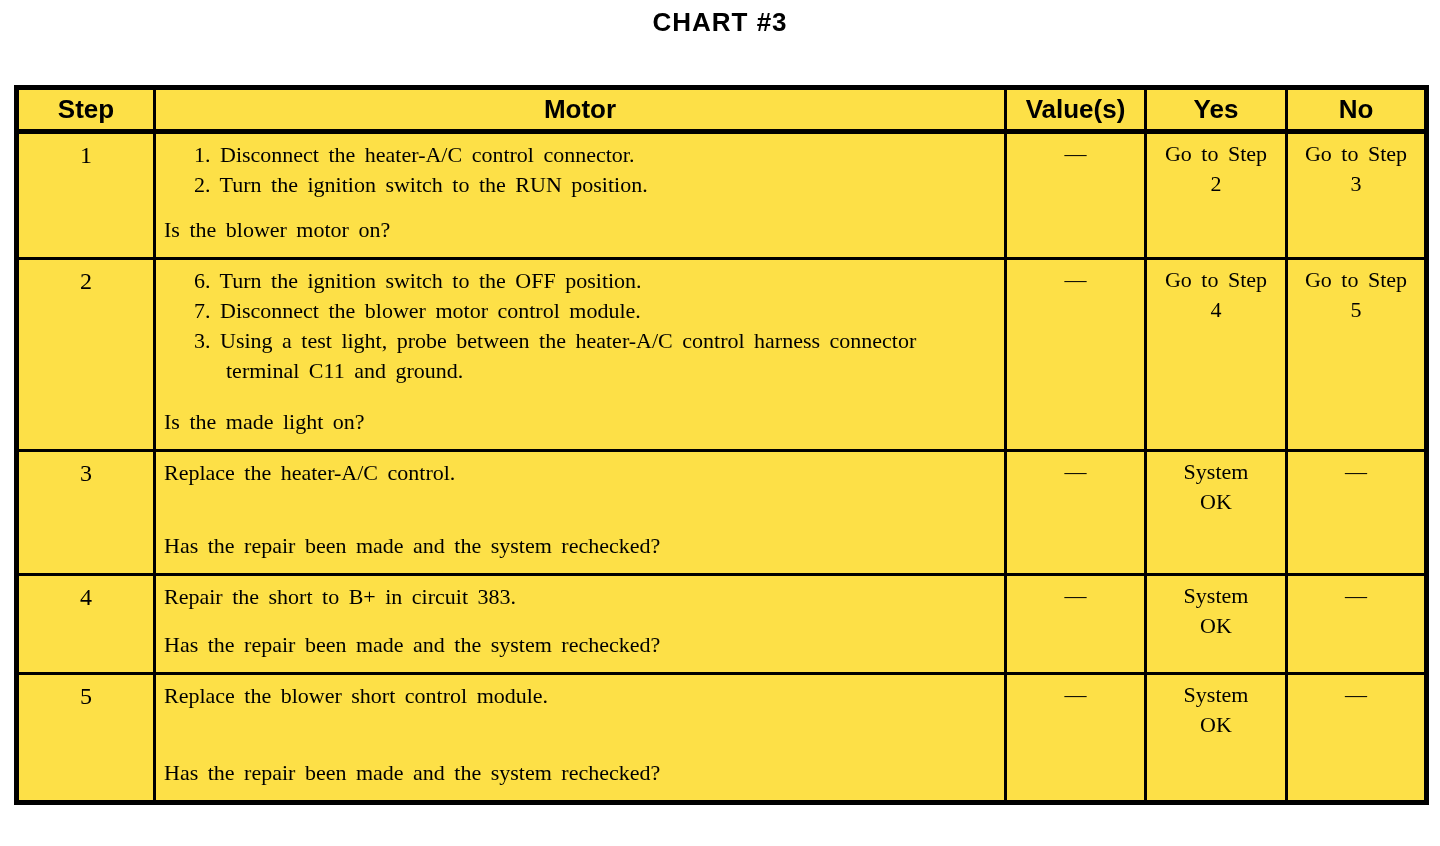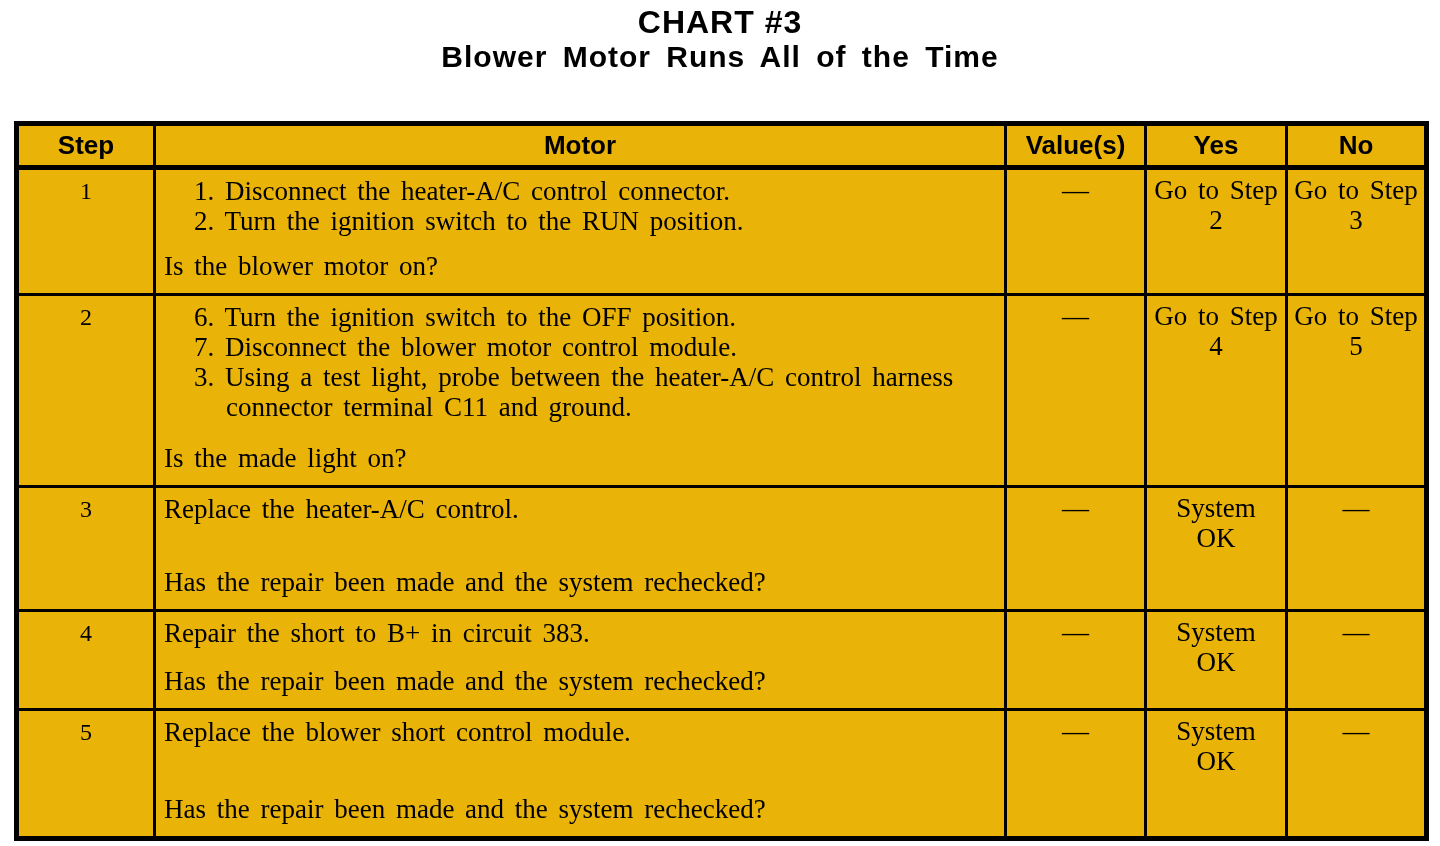--- a/index.html
+++ b/index.html
@@ -19,59 +19,59 @@
   }
   
   .title-block {
     padding-top: 5px;
     text-align: center;
     font-family: "Liberation Sans", "DejaVu Sans", sans-serif;
     font-weight: bold;
     color: #000000;
   }
   .title-line1 {
-    font-size: 32px;
+    font-size: 26px;
     line-height: 34px;
     letter-spacing: 1px;
   }
   .title-line2 {
     font-size: 30px;
     line-height: 36px;
     letter-spacing: 1px;
     word-spacing: 6px;
   }
   
   table.chart {
     border-collapse: collapse;
     table-layout: fixed;
     margin-left: 14px;
     margin-top: 46px;
     width: 1410px;
-    background: #eab308;
+    background: #fde047;
   }
   table.chart, table.chart th, table.chart td {
     border: 3px solid #000000;
   }
   table.chart {
     border-width: 5px;
   }
   table.chart thead th {
     border-bottom-width: 5px;
   }
   th {
     font-family: "Liberation Sans", "DejaVu Sans", sans-serif;
     font-weight: bold;
     font-size: 26px;
     text-align: center;
     vertical-align: middle;
     padding: 2px 4px;
   }
   td {
     font-family: "Liberation Serif", "DejaVu Serif", serif;
-    font-size: 27px;
+    font-size: 22px;
     line-height: 30px;
     word-spacing: 4px;
     vertical-align: top;
     padding: 0;
   }
   tr.rh-head { height: 44px; }
   tr.rh1 { height: 127px; }
   tr.rh2 { height: 192px; }
   tr.rh3 { height: 124px; }
   tr.rh4 { height: 99px; }
@@ -105,21 +105,20 @@
     white-space: pre-line;
   }
 </style>
 </head>
 <body>
 
 <div class="page">
 
   <div class="title-block">
     <div class="title-line1">CHART #3</div>
-    <div class="title-line2">Blower Motor Runs All of the Time</div>
   </div>
 
   <table class="chart">
     <colgroup>
       <col style="width:138px">
       <col style="width:851px">
       <col style="width:140px">
       <col style="width:141px">
       <col style="width:140px">
     </colgroup>

